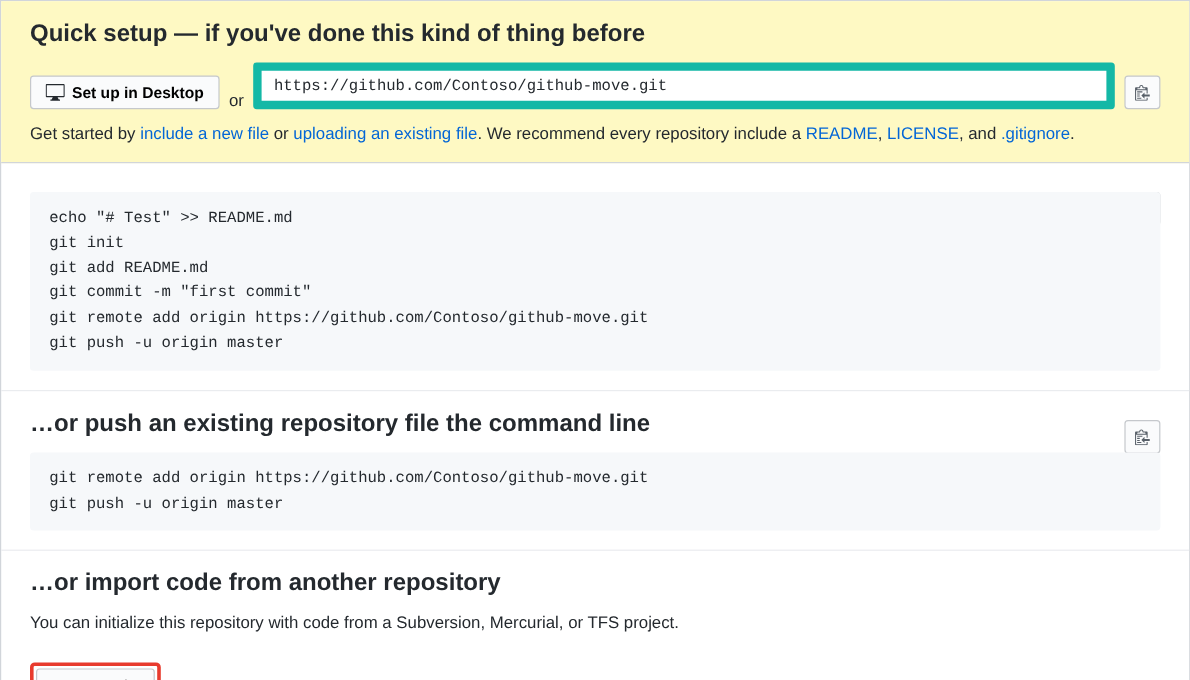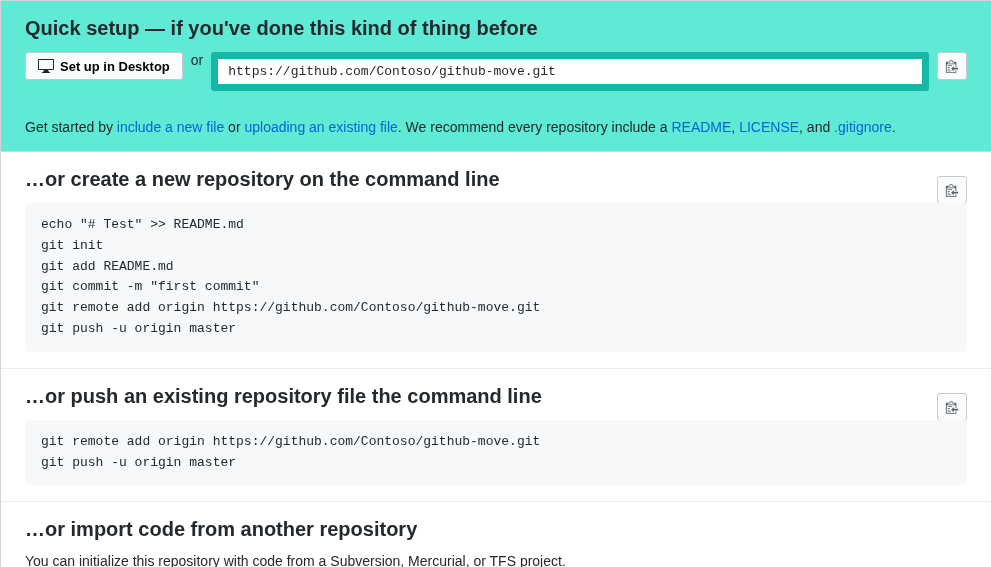--- a/index.html
+++ b/index.html
@@ -1,20 +1,20 @@
 <!DOCTYPE html>
 <html><head>
   <meta charset="utf-8">
   <style>
     * { box-sizing: border-box; margin: 0; padding: 0; }
     body { font-family: -apple-system, BlinkMacSystemFont, "Segoe UI", Helvetica, Arial, sans-serif; font-size: 14px; color: #24292e; background: #fff; }
     .container { width: 992px; border: 1px solid #d1d5da; }
-    .quick-setup { background: #5eead4; padding: 16px 24px; border-bottom: 1px solid #d1d5da; }
+    .quick-setup { background: #fef9c3; padding: 16px 24px; border-bottom: 1px solid #d1d5da; }
     h3.section-title { font-size: 20px; font-weight: 600; margin-bottom: 12px; color: #24292e; }
-    .setup-row { display: flex; align-items: flex-start; gap: 8px; margin-bottom: 28px; }
+    .setup-row { display: flex; align-items: flex-end; gap: 8px; margin-bottom: 12px; }
     .btn { display: inline-flex; align-items: center; gap: 6px; padding: 5px 12px; font-size: 13px; font-weight: 600; border: 1px solid #c5c8cc; border-radius: 3px; background: #fafbfc; cursor: pointer; white-space: nowrap; }
     .or-text { font-size: 14px; color: #24292e; }
     .proto-group { display: inline-flex; border: 1px solid #c5c8cc; border-radius: 3px; overflow: hidden; }
     .proto-btn { padding: 5px 10px; font-size: 12px; font-weight: 600; background: #fff; border: none; cursor: pointer; color: #586069; }
     .proto-btn.selected { background: #eff1f3; }
     .proto-btn + .proto-btn { border-left: 1px solid #c5c8cc; }
     .url-input { flex: 1; padding: 5px 10px; font-size: 13px; border: 7px solid #14b8a6; border-radius: 3px; background: #fff; font-family: SFMono-Regular, Consolas, "Liberation Mono", Menlo, monospace; color: #24292e; }
     .copy-btn { display: inline-flex; align-items: center; justify-content: center; width: 30px; height: 28px; border: 1px solid #c5c8cc; border-radius: 3px; background: #fafbfc; cursor: pointer; }
     .help-text { font-size: 14px; color: #24292e; }
     .help-text a { color: #0366d6; text-decoration: none; cursor: pointer; }
@@ -51,21 +51,20 @@
             </svg>
         </span>
       </button>
     </div>
     <p class="help-text">
       <span>Get started by </span><a>include a new file</a><span> or </span><a>uploading an existing file</a><span>. We recommend every repository include a </span><a>README</a><span>, </span><a>LICENSE</a><span>, and </span><a>.gitignore</a><span>.</span>
     </p>
   </div>
 
   <div class="section">
-    <h3 class="section-title">…or create a new repository on the command line</h3>
     <button class="copy-btn code-copy">
       <span>
         <svg width="14" height="14" viewBox="0 0 14 16" fill="#586069">
             <path d="M2 13h4v1H2v-1zm5-6H2v1h5V7zm2 3V8l-3 3 3 3v-2h5v-2H9zM4.5 9H2v1h2.5V9zM2 12h2.5v-1H2v1zm9 1h1v2c-.02.28-.11.52-.3.7-.19.18-.42.28-.7.3H1c-.55 0-1-.45-1-1V4c0-.55.45-1 1-1h3c0-1.11.89-2 2-2 1.11 0 2 .89 2 2h3c.55 0 1 .45 1 1v5h-1V6H1v9h10v-2zM2 5h8c0-.55-.45-1-1-1H8c-.55 0-1-.45-1-1s-.45-1-1-1-1 .45-1 1-.45 1-1 1H3c-.55 0-1 .45-1 1z"></path>
           </svg>
       </span>
     </button>
     <div class="code-block">echo "# Test" &gt;&gt; README.md
 git init
 git add README.md

